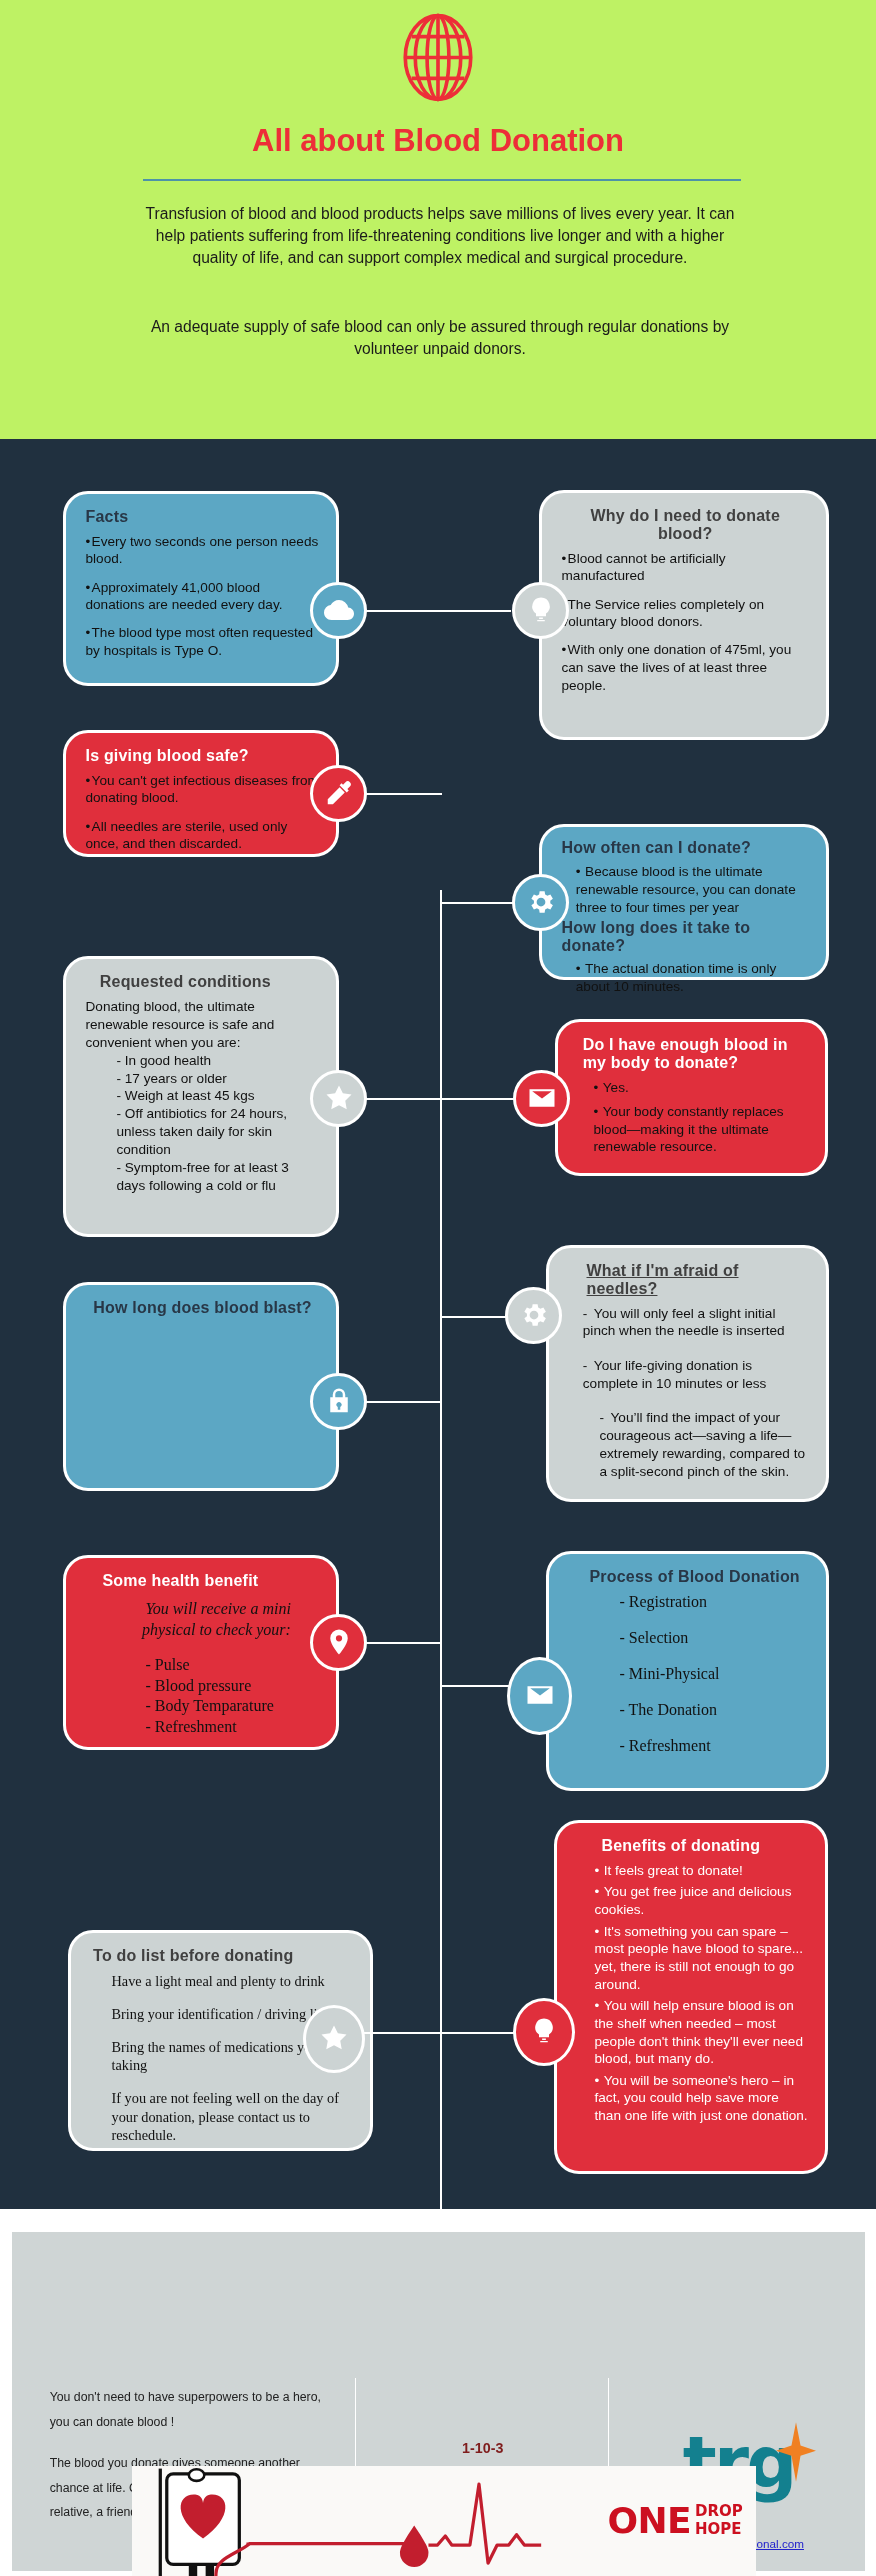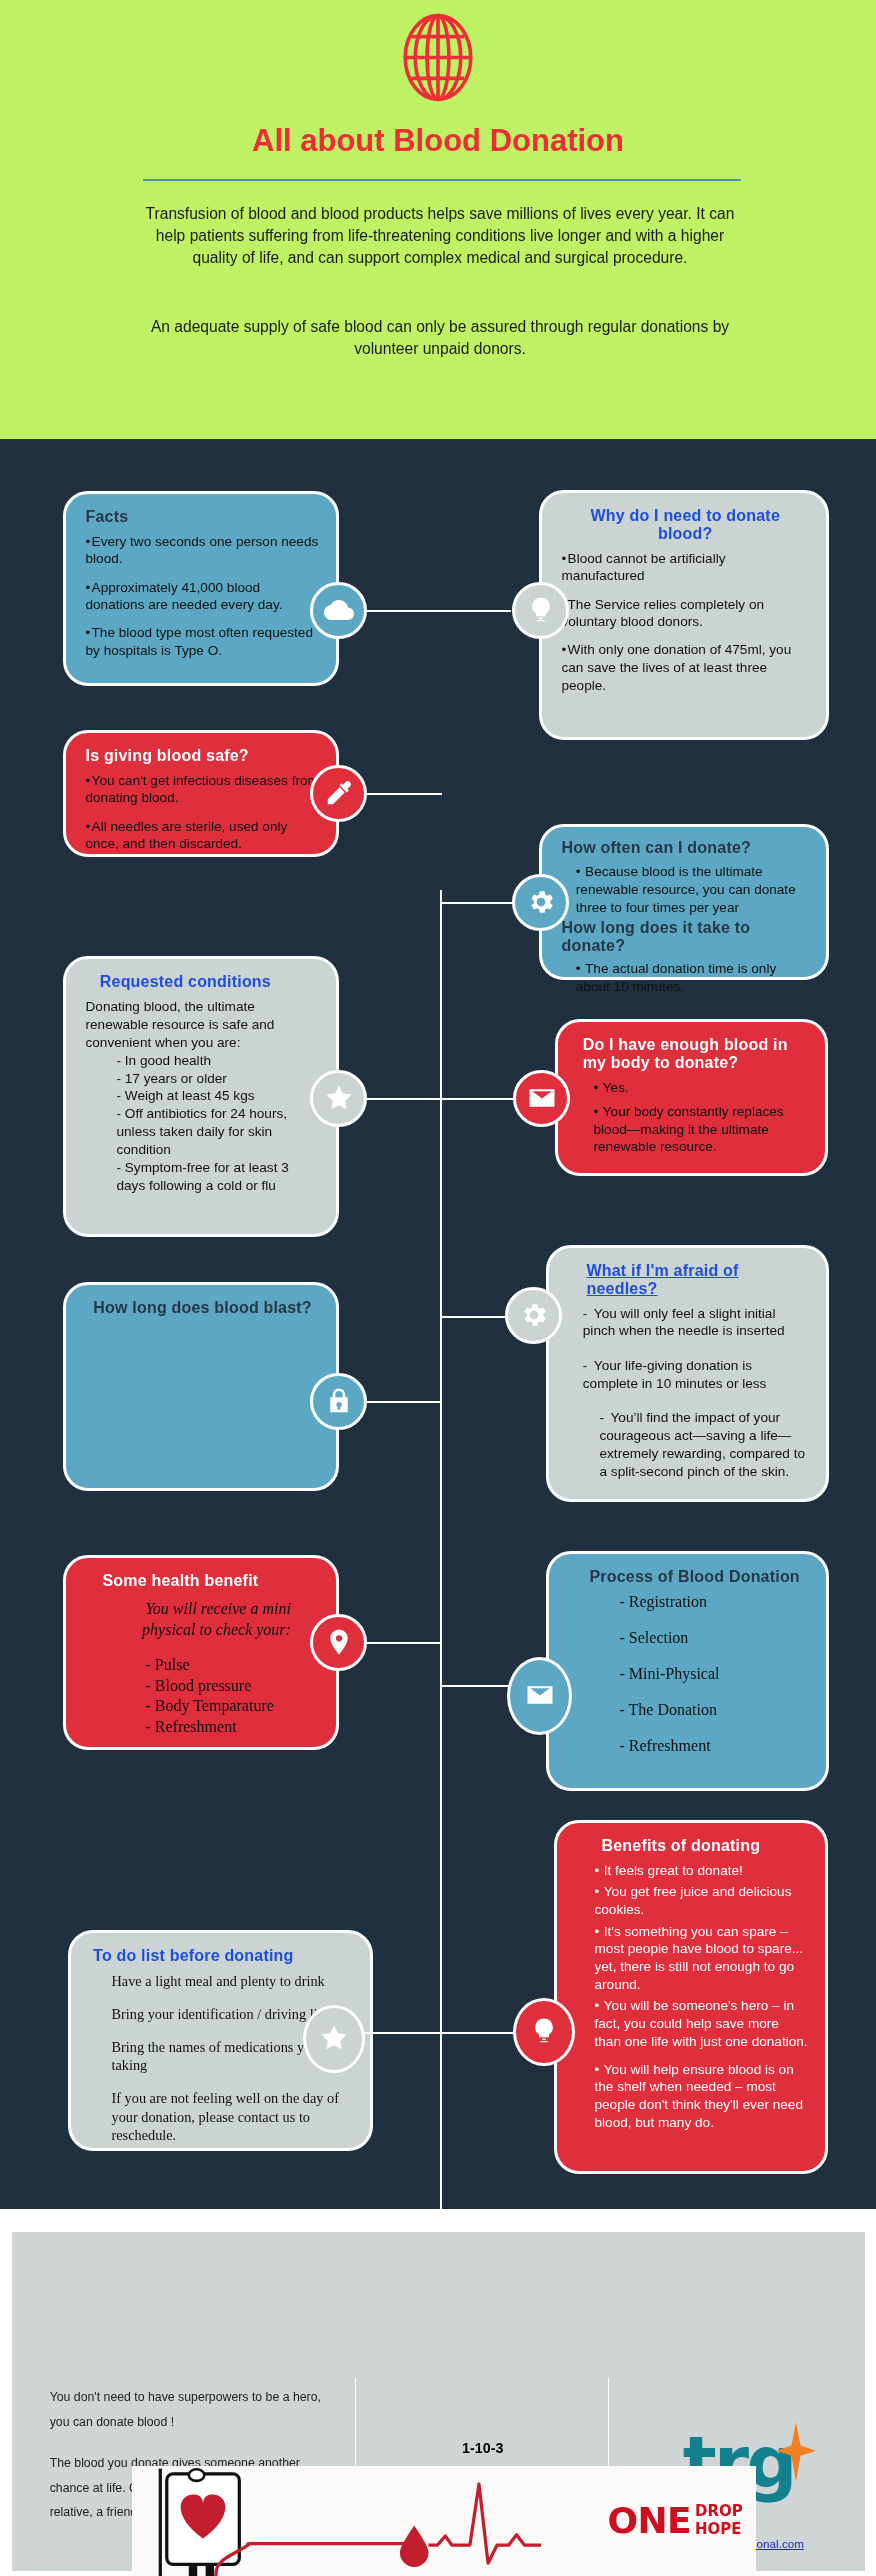--- a/index.html
+++ b/index.html
@@ -45,21 +45,21 @@
   }
   .card.blue  { background:#5CA7C4; }
   .card.red   { background:#E02F3C; }
   .card.gray  { background:#CCD3D3; }
 
   .card h3 {
     font-size:16px; font-weight:bold; margin-bottom:6.5px; letter-spacing:0.2px;
   }
   .card.blue h3  { color:#283747; }
   .card.red  h3  { color:#ffffff; }
-  .card.gray h3  { color:#1d4ed8; }
+  .card.gray h3  { color:#404040; }
   .card h3.center { text-align:center; }
   .card h3.underline { text-decoration:underline; }
 
   .card ul { list-style:none; }
   .card li { font-size:13.6px; line-height:1.30; margin-bottom:10.4px; }
   .card li:last-child { margin-bottom:0; }
   .bullet-dot::before { content:"\2022"; margin-right:1.3px; }
   .bullet-dot-sp::before { content:"\2022"; margin-right:4.5px; }
   .bullet-dash::before { content:"-"; margin-right:6.5px; }
   .p-text { font-size:13.6px; line-height:1.32; }
@@ -88,21 +88,21 @@
   #footer-box { position:absolute; left:11.7px; top:23px; width:853px; height:339px; background:#CFD5D5; }
   #foot-text {
     position:absolute; left:38px; top:153px; width:292px;
     font-size:12.3px; line-height:2.0; color:#222;
   }
   #foot-text p + p { margin-top:17px; }
   .vdiv { position:absolute; width:1.3px; background:#ffffff; top:146px; height:260px; }
   #vdiv1 { left:343px; }
   #vdiv2 { left:596px; }
   #foot-mid { position:absolute; left:364px; top:208px; width:214px; text-align:center; }
-  #foot-103 { color:#000000; font-size:14.3px; font-weight:bold; margin-bottom:11.7px; }
+  #foot-103 { color:#7f1d1d; font-size:14.3px; font-weight:bold; margin-bottom:11.7px; }
   #foot-mid .ln { font-size:12.3px; font-weight:bold; color:#1b1b1b; line-height:1.85; }
   #trg-logo { position:absolute; left:620px; top:195px; width:214px; height:104px; }
   #trg-word { font-family:"DejaVu Sans", sans-serif; font-size:71px; font-weight:bold; color:#13808F; line-height:1; letter-spacing:-2.6px; }
   #trg-url { position:absolute; left:620px; top:305px; width:214px; text-align:center; font-size:11.7px; color:#2222CC; text-decoration:underline; }
   #banner {
     position:absolute; left:120px; top:234px; width:624px; height:117px;
     background:#FAF9F7; border-bottom:2.6px solid #F0A020;
   }
   #banner-text { position:absolute; right:13px; top:34px; display:flex; align-items:center; }
   #banner-one { font-size:36px; font-weight:bold; color:#CC1020; letter-spacing:-0.6px; font-family:"DejaVu Sans", sans-serif; }
@@ -304,22 +304,22 @@
     </span>
   </div>
 
   <div class="connector" style="left:440px; top:1593px; width:78px;"></div>
   <div class="card red" style="left:554px; top:1381px; width:274px; height:354px;">
     <h3 style="margin-left:25px; color:#ffffff;">Benefits of donating</h3>
     <ul style="color:#ffffff; margin-left:18px;">
       <li class="bullet-dot-sp" style="margin-bottom:3.9px;">It feels great to donate!</li>
       <li class="bullet-dot-sp" style="margin-bottom:3.9px;">You get free juice and delicious cookies.</li>
       <li class="bullet-dot-sp" style="margin-bottom:3.9px;">It's something you can spare – most people have blood to spare... yet, there is still not enough to go around.</li>
+      <li class="bullet-dot-sp" style="margin-bottom:3.9px;">You will help ensure blood is on the shelf when needed – most people don't think they'll ever need blood, but many do.</li>
       <li class="bullet-dot-sp">You will be someone's hero – in fact, you could help save more than one life with just one donation.</li>
-      <li class="bullet-dot-sp" style="margin-bottom:3.9px;">You will help ensure blood is on the shelf when needed – most people don't think they'll ever need blood, but many do.</li>
     </ul>
   </div>
   <div class="node red" style="left:513px; top:1559px; width:62px; height:68px;">
     <span>
       <svg viewBox="0 0 24 24">
           <path d="M9 21h6v-1H9v1zm3-19a7 7 0 0 0-4 12.74V17h8v-2.26A7 7 0 0 0 12 2zm-1.5 16h3v1.2h-3V18z"></path>
         </svg>
     </span>
   </div>
 

